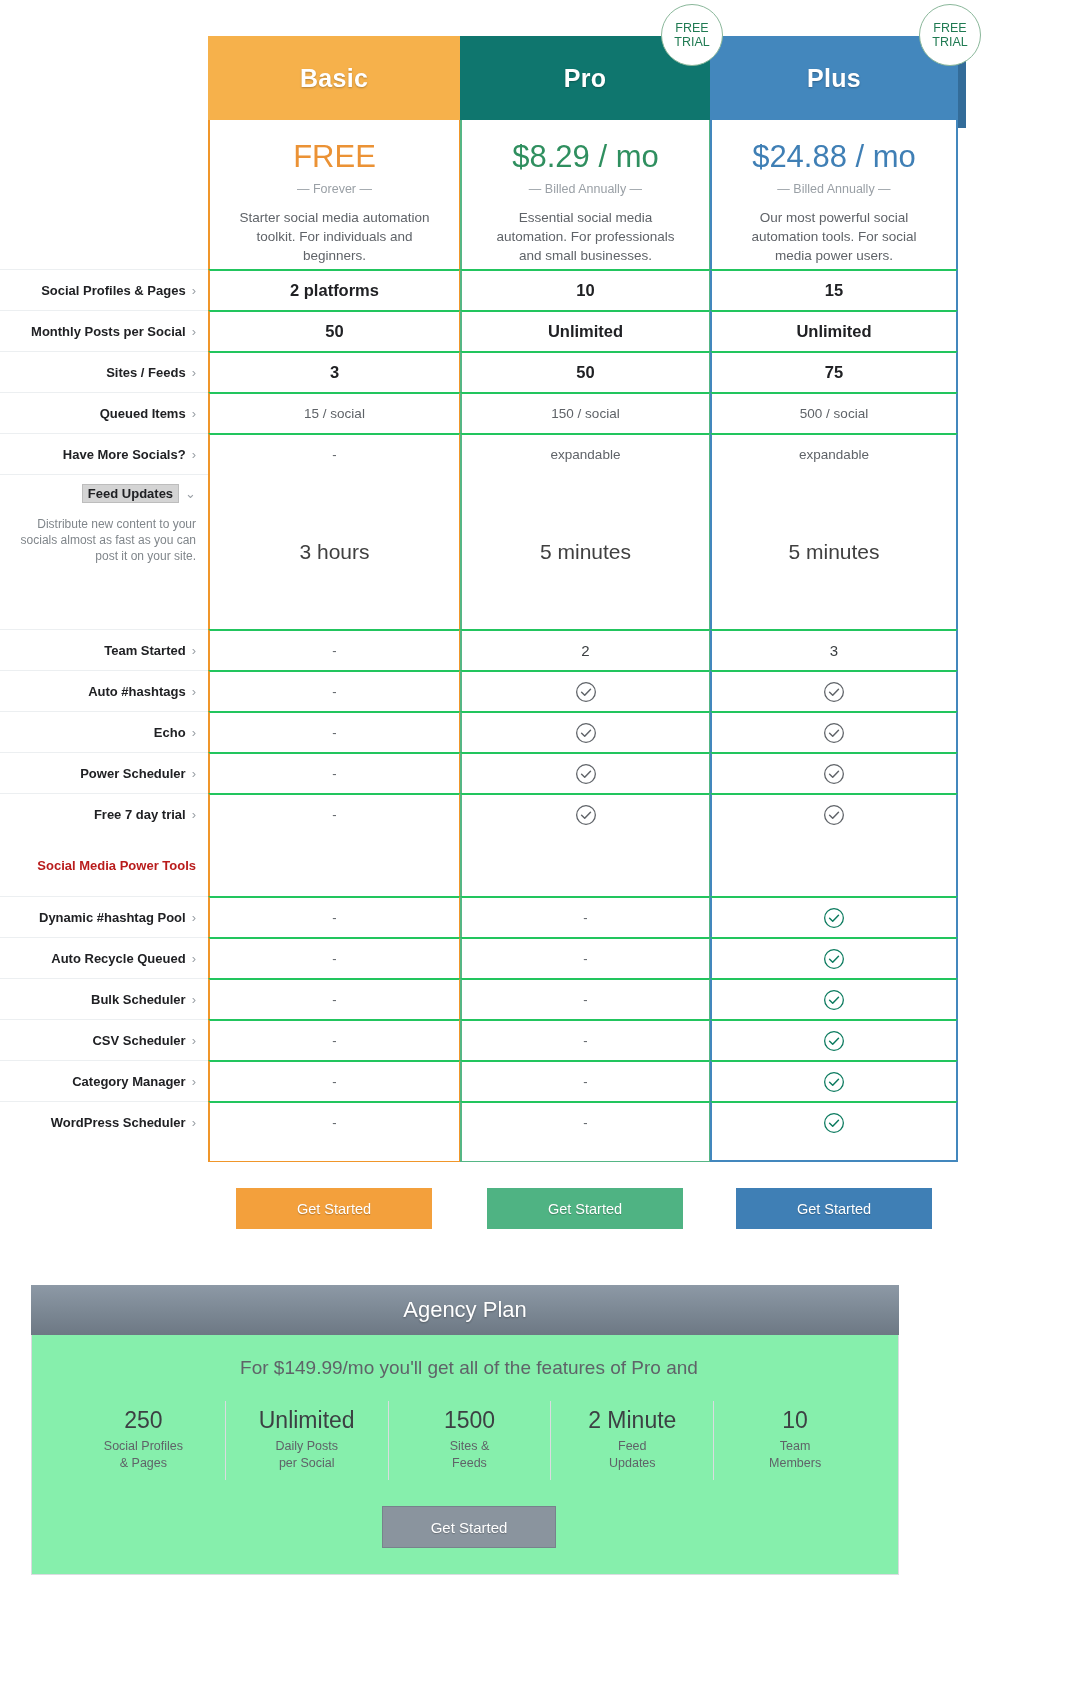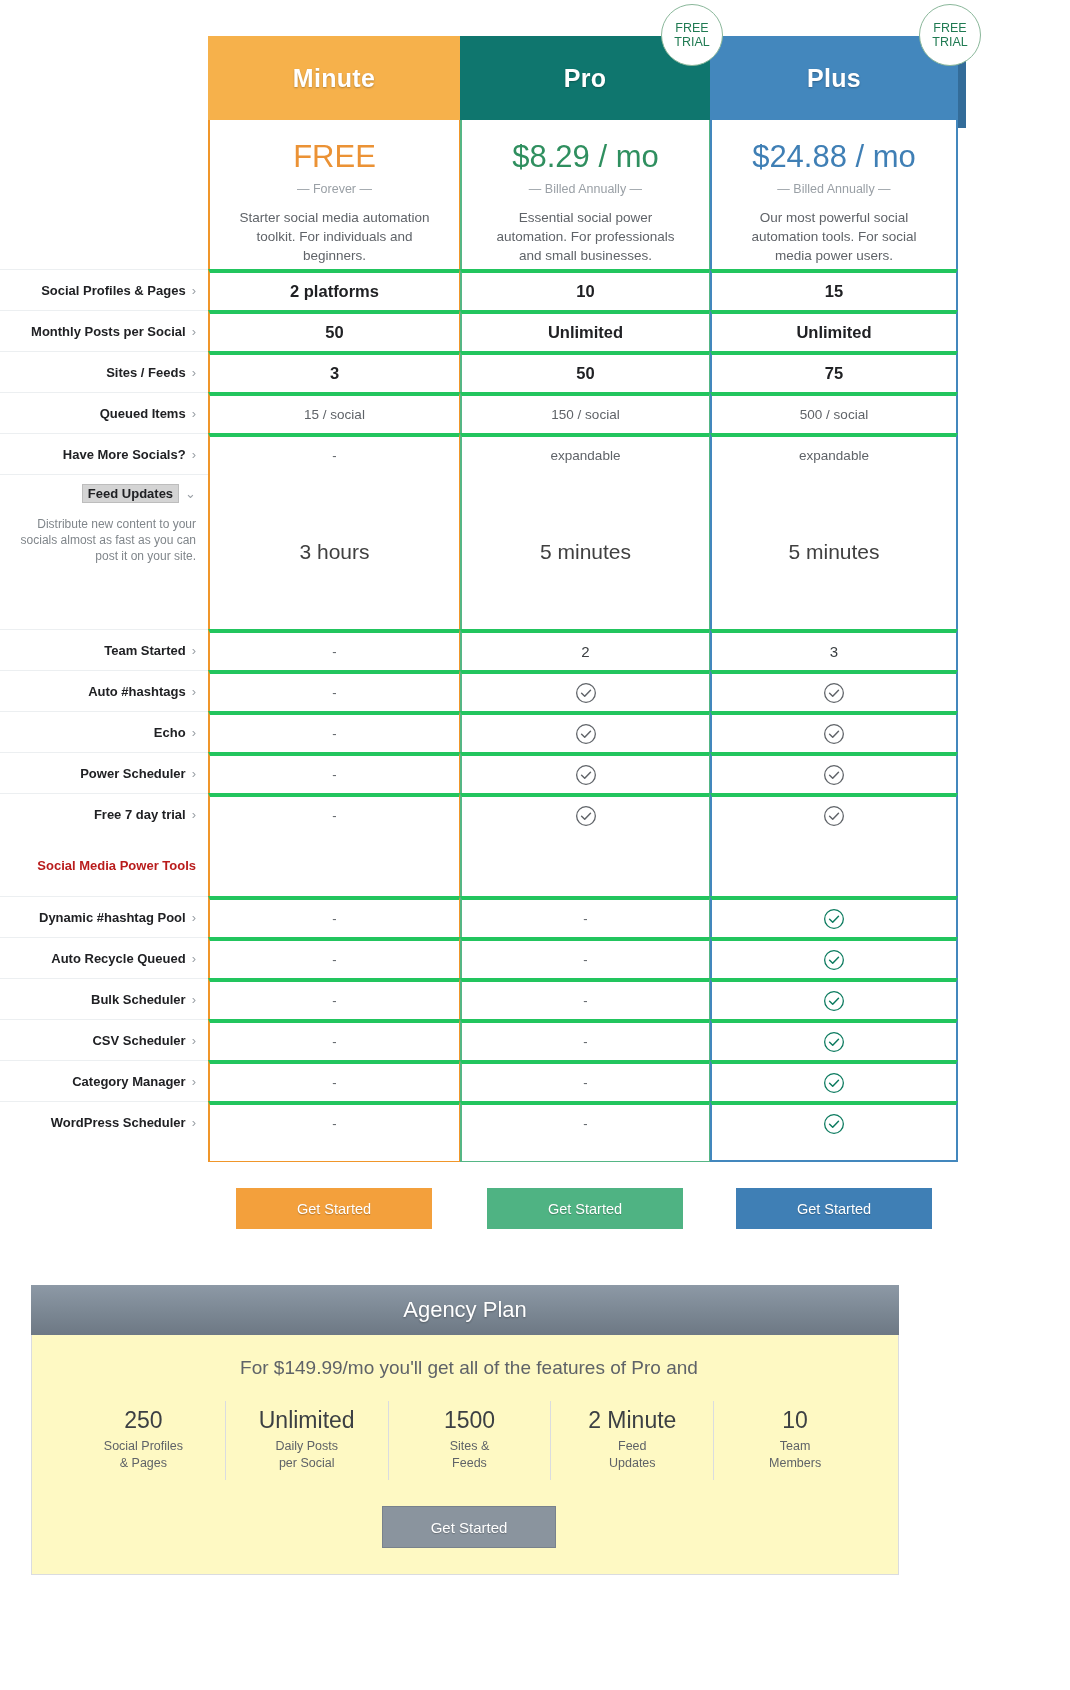--- a/index.html
+++ b/index.html
@@ -148,21 +148,21 @@
     padding: 4px 12px 0 8px;
     font-size: 12px;
     line-height: 16px;
     color: #80868b;
   }
 
   .valcell {
     display: flex;
     align-items: center;
     justify-content: center;
-    border-top: 4px solid #22c55e;
+    border-top: 2px solid #22c55e;
     font-size: 15px;
     color: #3c4043;
     text-align: center;
   }
   .valcell.nob { border-top: none; }
   .valcell.b { font-weight: bold; font-size: 16.5px; color: #202124; }
   .valcell.sm { font-size: 13.5px; color: #5f6368; }
   .valcell.big { font-size: 21px; color: #404040; }
   .valcell.dash { color: #5f6368; font-size: 13px; }
 
@@ -188,21 +188,21 @@
   .cta.basic { background: #f3a03c; }
   .cta.pro   { background: #4fb383; }
   .cta.plus  { background: #3f7fb5; }
 
   
   .agency {
     position: absolute;
     left: 31px;
     top: 1285px;
     width: 868px;
-    background: #fef9c3;
+    background: #86efac;
   }
   .agency-head {
     height: 50px;
     background: linear-gradient(to bottom, #8d99a6 0%, #7b8793 55%, #6d7884 100%);
     color: #ffffff;
     font-size: 22px;
     display: flex;
     align-items: center;
     justify-content: center;
     text-shadow: 0 1px 2px rgba(0,0,0,.3);
@@ -257,21 +257,21 @@
 <body>
 
 <div class="page">
 
   <div class="pricing">
 
     <div class="grid">
       <div class="hdr-spacer"></div>
 
       <div class="plan-head basic">
-        <span>Minute</span>
+        <span>Basic</span>
       </div>
 
       <div class="plan-head pro">
         <span>Pro</span>
       </div>
 
       <div class="plan-head plus">
         <span>Plus</span>
         <span class="nub"></span>
       </div>
@@ -291,21 +291,21 @@
 
       <div class="col basic" style="height:149px">
         <div class="price basic">FREE</div>
         <div class="billed">— Forever —</div>
         <div class="blurb">Starter social media automation toolkit. For individuals and beginners.</div>
       </div>
 
       <div class="col pro" style="height:149px">
         <div class="price pro">$8.29 / mo</div>
         <div class="billed">— Billed Annually —</div>
-        <div class="blurb">Essential social power automation. For professionals and small businesses.</div>
+        <div class="blurb">Essential social media automation. For professionals and small businesses.</div>
       </div>
 
       <div class="col plus" style="height:149px">
         <div class="price plus">$24.88 / mo</div>
         <div class="billed">— Billed Annually —</div>
         <div class="blurb">Our most powerful social automation tools. For social media power users.</div>
       </div>
     </div>
 
     <div id="rows-1">

